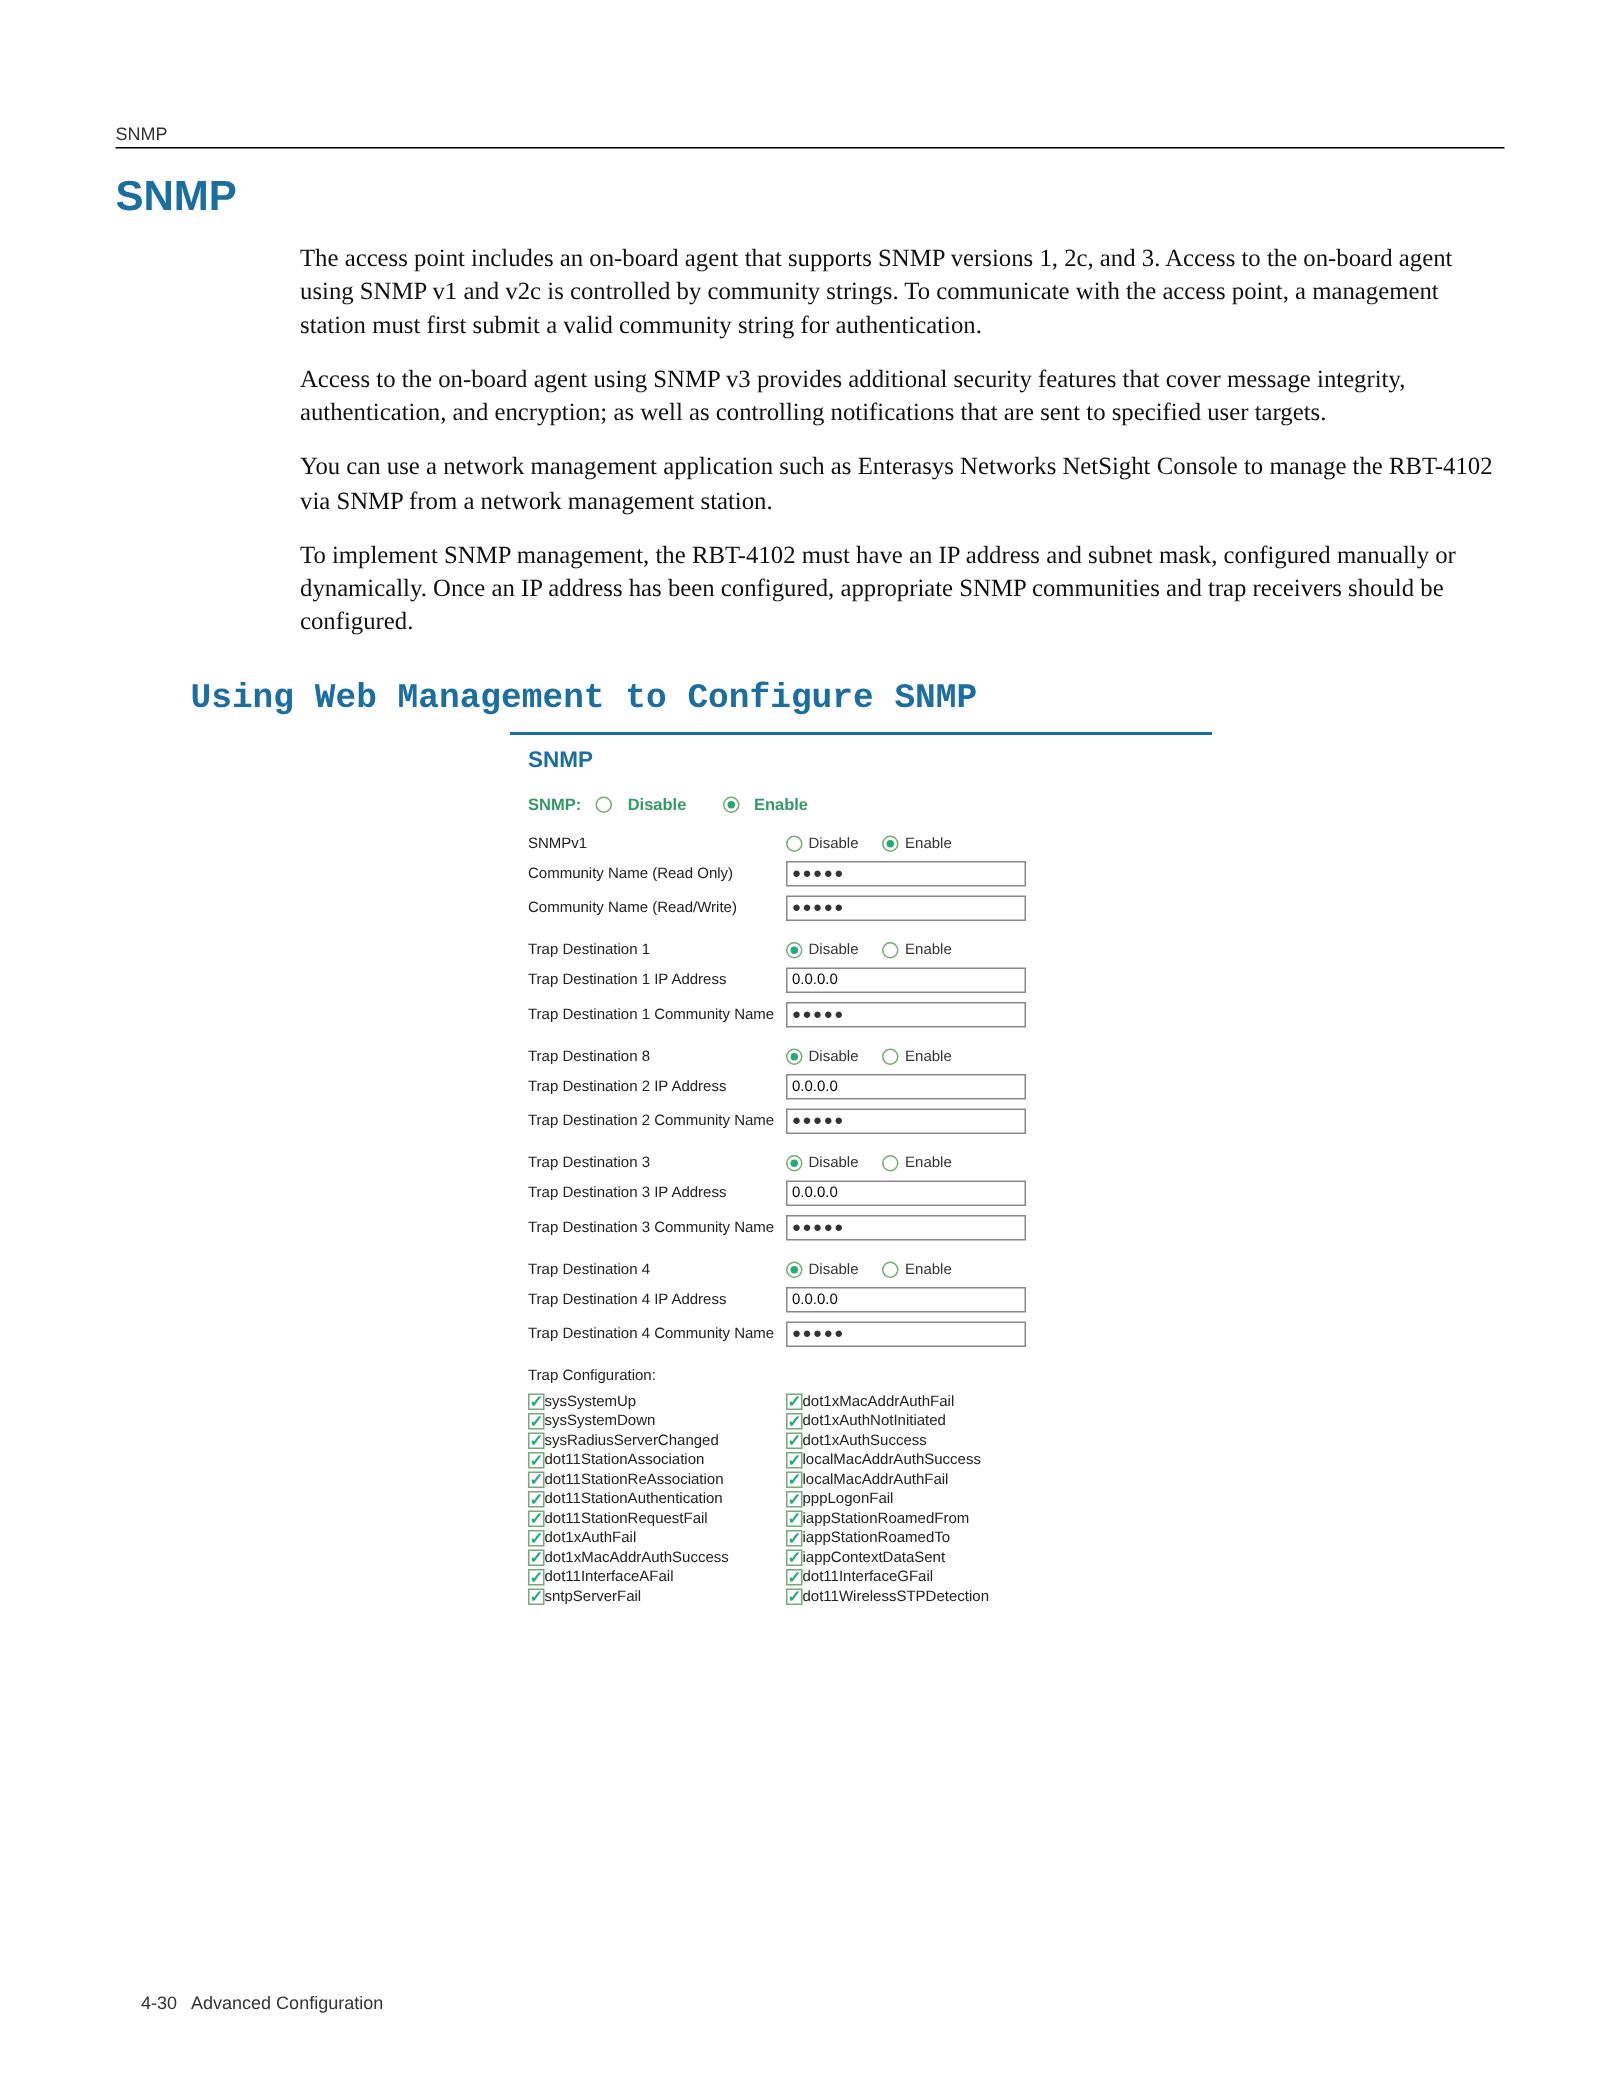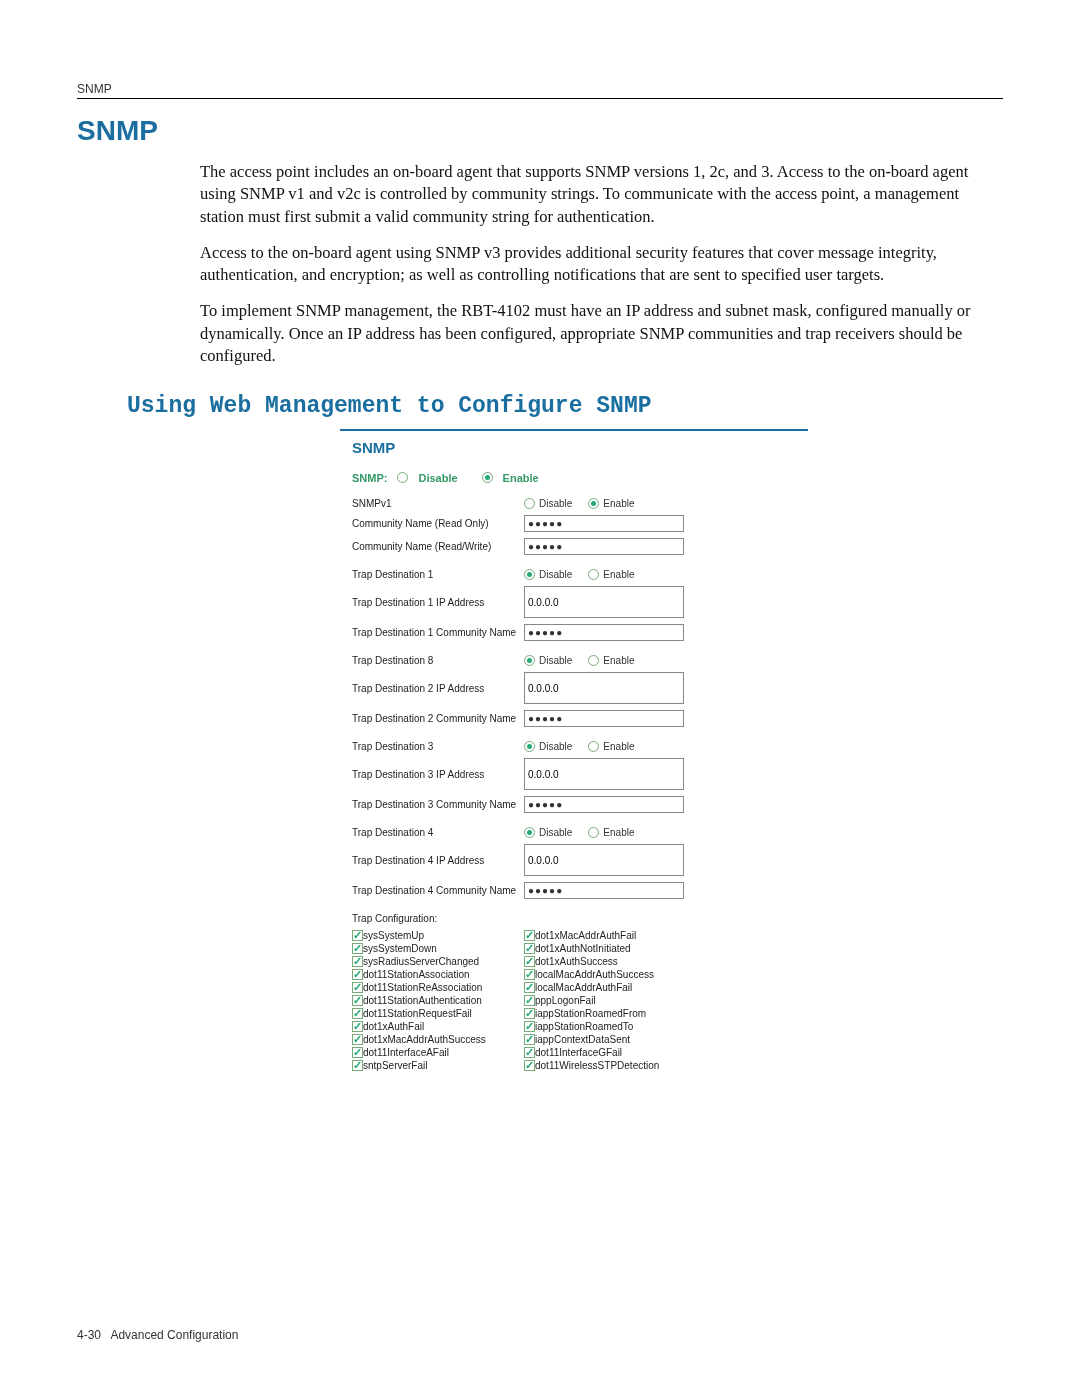--- a/index.html
+++ b/index.html
@@ -100,21 +100,21 @@
     position: absolute;
     left: 2px; top: 2px;
     width: 5px; height: 5px;
     background: #2a7;
     border-radius: 50%;
   }
   .radio-label { font-size: 10px; color: #333; margin-right: 12px; }
   .bold-radio-label { font-size: 11px; font-weight: bold; color: #396; margin-right: 14px; }
   input.txt {
     width: 160px;
-    height: 32px;
+    height: 17px;
     border: 1px solid #888;
     font-size: 10px;
     padding: 0 3px;
     font-family: Verdana, Arial, sans-serif;
   }
   .pwd-dots {
     width: 160px;
     height: 17px;
     border: 1px solid #888;
     font-size: 10px;
@@ -147,38 +147,39 @@
     content: "✓";
     position: absolute;
     left: 0px; top: -2px;
     font-size: 11px;
     color: #2a7;
     font-weight: bold;
   }
   .trap-text { font-size: 10px; color: #222; }
   .footer {
     position: absolute;
-    left: 77px;
+    left: 94px;
     bottom: 55px;
     font-family: Arial, Helvetica, sans-serif;
     font-size: 12px;
     color: #333;
   }
 </style>
 </head>
 <body>
 
 <div class="page">
   <div class="running-head">SNMP</div>
   <hr class="hr-top">
 
   <h1 class="main-title">SNMP</h1>
 
   <p class="body-text">The access point includes an on-board agent that supports SNMP versions 1, 2c, and 3. Access to the on-board agent using SNMP v1 and v2c is controlled by community strings. To communicate with the access point, a management station must first submit a valid community string for authentication.</p>
   <p class="body-text">Access to the on-board agent using SNMP v3 provides additional security features that cover message integrity, authentication, and encryption; as well as controlling notifications that are sent to specified user targets.</p>
+  <p class="body-text">You can use a network management application such as Enterasys Networks NetSight Console to manage the RBT-4102 via SNMP from a network management station.</p>
   <p class="body-text">To implement SNMP management, the RBT-4102 must have an IP address and subnet mask, configured manually or dynamically. Once an IP address has been configured, appropriate SNMP communities and trap receivers should be configured.</p>
 
   <h2 class="subhead">Using Web Management to Configure SNMP</h2>
 
 
   <div class="screenshot-box">
     <div class="screenshot-title">SNMP</div>
 
     <div class="topline">
       <span>SNMP:</span>

